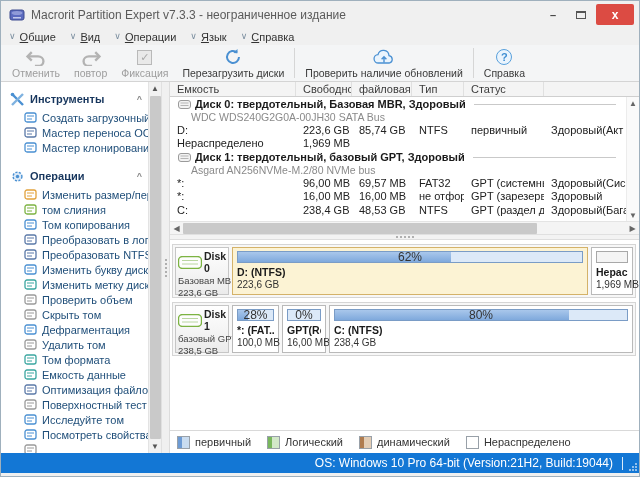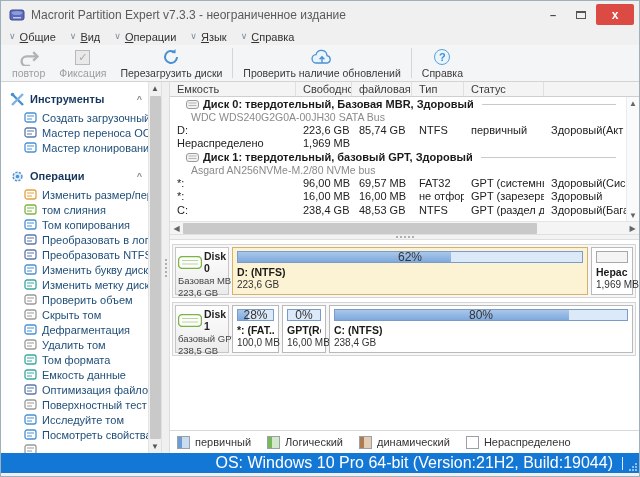--- a/index.html
+++ b/index.html
@@ -50,21 +50,21 @@
   .rightpanel{flex:1;display:flex;flex-direction:column;background:#fff;min-width:0;}
   
   .grid-cols{display:grid;grid-template-columns:126px 56px 60px 52px 80px 1fr;}
   .thead{height:15px;background:#f4f4f4;border-bottom:1px solid #cfcfcf;}
   .thead .hcell{display:flex;align-items:center;padding-left:7px;border-right:1px solid #e0e0e0;color:#3c3c3c;white-space:nowrap;overflow:hidden;}
   .tbody-wrap{display:flex;height:124px;}
   .tbody{flex:1;overflow:hidden;min-width:0;}
   .vscroll{width:13px;background:#fafafa;border-left:1px solid #ececec;display:flex;flex-direction:column;}
   .vscroll .arr{height:12px;display:flex;align-items:center;justify-content:center;color:#666;font-size:8px;}
   .vscroll .track{flex:1;}
-  .grouprow{height:14px;display:flex;align-items:center;padding-left:16px;text-align:right;}
+  .grouprow{height:14px;display:flex;align-items:center;padding-left:8px;text-align:right;}
   .grouprow .gicon{width:13px;height:9px;margin-right:4px;flex:none;}
   .grouprow .gtitle{font-weight:bold;color:#1a1a1a;white-space:nowrap;}
   .grouprow .grule{flex:1;height:1px;background:#c9c9c9;margin:0 10px 0 8px;}
   .modelrow{height:12px;display:flex;align-items:center;padding-left:21px;color:#8a8a8a;font-size:10.5px;white-space:nowrap;}
   .trow{height:13.5px;}
   .trow .cell{display:flex;align-items:center;padding-left:7px;white-space:nowrap;overflow:hidden;color:#222;}
   .hscroll{height:13px;display:flex;align-items:center;background:#f4f4f4;border-top:1px solid #e4e4e4;}
   .hscroll .arr{width:13px;text-align:center;color:#666;font-size:8px;}
   .hscroll .track{flex:1;height:11px;position:relative;}
   .hscroll .thumb{position:absolute;left:0;top:0;height:11px;width:80%;background:#c9c9c9;border-radius:1px;}
@@ -84,21 +84,21 @@
   .pbar .pct{position:absolute;left:0;right:0;top:0;bottom:0;display:flex;align-items:center;justify-content:center;font-size:12px;color:#333;}
   .pbar.empty{border-color:#a8a8a8;background:#f4f4f4;}
   .part .pname{font-weight:bold;font-size:10.5px;margin-top:3px;color:#1a1a1a;white-space:nowrap;overflow:hidden;}
   .part .psize{font-size:10px;color:#333;margin-top:1px;white-space:nowrap;}
   
   .legend{height:23px;border-top:1px solid #d9d9d9;display:flex;align-items:center;gap:16px;padding-left:7px;background:#fff;}
   .leg-item{display:flex;align-items:center;gap:5px;}
   .leg-swatch{width:13px;height:13px;border:1px solid #98a0a8;}
   
   .statusbar{height:20px;background:#1377d5;color:#fff;display:flex;align-items:center;justify-content:flex-end;padding-right:16px;position:relative;}
-  .statusbar .os{font-size:16px;}
+  .statusbar .os{font-size:12px;}
   .statusbar .sdiv{width:1px;height:13px;background:rgba(255,255,255,.85);margin-left:9px;}
   .grip{position:absolute;right:2px;bottom:2px;width:8px;height:8px;}
   .bottomstrip{height:4px;background:#f0f0f0;}
   svg{display:block;}
 </style>
 </head>
 <body>
 
 <div class="window">
 
@@ -137,20 +137,29 @@
         <span class="menu-chev">∨</span>
         <span><u>Я</u>зык</span>
       </div>
       <div class="menu-item">
         <span class="menu-chev">∨</span>
         <span><u>С</u>правка</span>
       </div>
     </div>
 
   <div class="toolbar">
+      <div class="tbtn disabled">
+        <span class="ticon">
+          <svg viewBox="0 0 20 16" width="22" height="17">
+            <path d="M6 3 L2 7 L6 11" fill="none" stroke="#b3b3b3" stroke-width="2.2"></path>
+            <path d="M2.5 7 H12 a5 4.5 0 0 1 0 9 H9" fill="none" stroke="#b3b3b3" stroke-width="2.2"></path>
+          </svg>
+        </span>
+        <span class="tlabel">Отменить</span>
+      </div>
       <div class="tbtn disabled">
         <span class="ticon">
           <svg viewBox="0 0 20 16" width="22" height="17">
             <path d="M14 3 L18 7 L14 11" fill="none" stroke="#b3b3b3" stroke-width="2.2"></path>
             <path d="M17.5 7 H8 a5 4.5 0 0 0 0 9 H11" fill="none" stroke="#b3b3b3" stroke-width="2.2"></path>
           </svg>
         </span>
         <span class="tlabel">повтор</span>
       </div>
       <div class="tbtn disabled">

